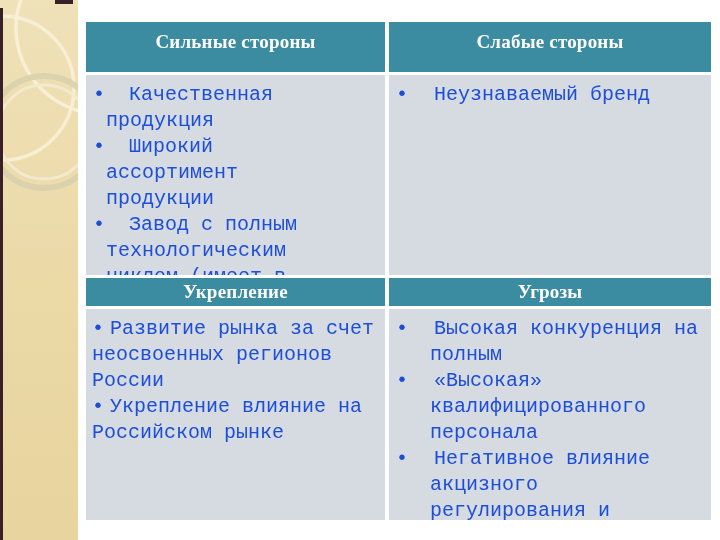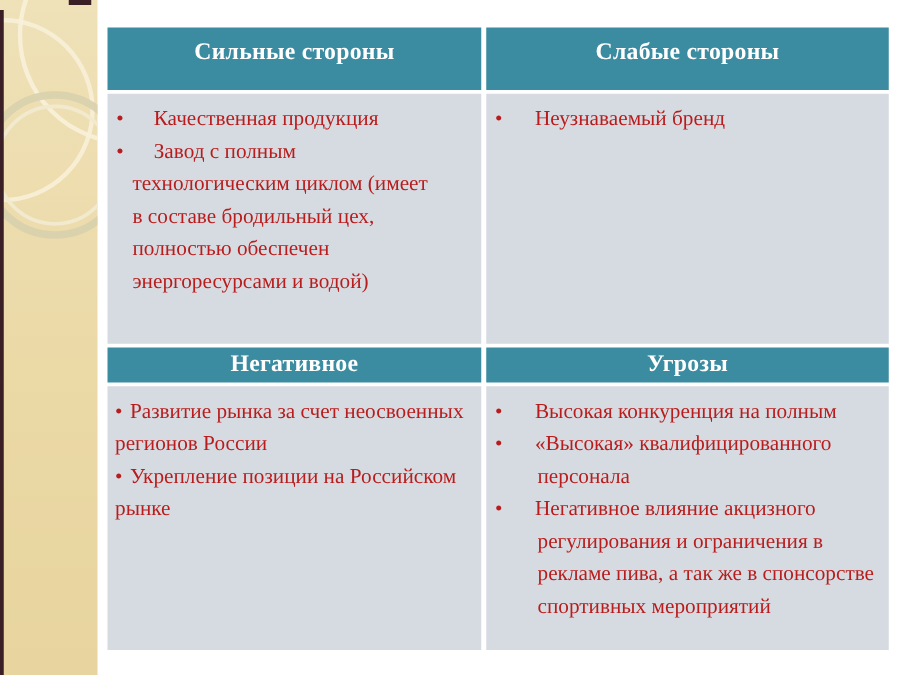--- a/index.html
+++ b/index.html
@@ -29,24 +29,25 @@
     grid-template-rows:50px 200px 28px 211px;
     gap:3px 4px;
   }
   .hdr{
     background:#3b8ca1;color:#ffffff;
     font-weight:bold;font-size:19px;letter-spacing:.2px;
     display:flex;align-items:center;justify-content:center;
   }
   .hdr-tall{padding-bottom:10px;}
   .cell{
-    background:#d6dbe1;color:#b91c1c;
-    font-size:17px;line-height:26px;
+    background:#d6dbe1;color:#1d4ed8;
+    font-size:20px;line-height:26px;
     padding:7px 6px 0 4px;
     overflow:hidden;
+    font-family:Liberation Mono, monospace;
   }
   .li{margin:0;}
   
   .li-a{padding-left:16px;text-indent:-13px;}
   .li-a::before{content:"\2022";margin-right:24px;}
   
   .li-b{padding-left:37px;text-indent:-34px;}
   .li-b::before{content:"\2022";margin-right:26px;}
   
   .li-c{padding-left:2px;}
@@ -74,40 +75,41 @@
     <div class="hdr hdr-tall">
       <span>Сильные стороны</span>
     </div>
     <div class="hdr hdr-tall">
       <span>Слабые стороны</span>
     </div>
 
     <div class="cell">
       <div class="narrow">
         <div class="li li-a">Качественная продукция</div>
+        <div class="li li-a">Широкий ассортимент продукции</div>
         <div class="li li-a">Завод с полным технологическим циклом (имеет в составе бродильный цех, полностью обеспечен энергоресурсами и водой)</div>
       </div>
     </div>
     <div class="cell">
       <div>
         <div class="li li-b">Неузнаваемый  бренд</div>
       </div>
     </div>
 
     <div class="hdr">
-      <span>Негативное</span>
+      <span>Укрепление</span>
     </div>
     <div class="hdr">
       <span>Угрозы</span>
     </div>
 
     <div class="cell">
       <div>
         <div class="li li-c">Развитие рынка за счет неосвоенных регионов  России</div>
-        <div class="li li-c">Укрепление позиции на Российском рынке</div>
+        <div class="li li-c">Укрепление влияние на Российском рынке</div>
       </div>
     </div>
     <div class="cell">
       <div>
         <div class="li li-b">Высокая конкуренция на полным</div>
         <div class="li li-b">«Высокая» квалифицированного персонала</div>
         <div class="li li-b">Негативное влияние  акцизного регулирования и ограничения в рекламе пива, а так же в спонсорстве спортивных мероприятий</div>
       </div>
     </div>
 

